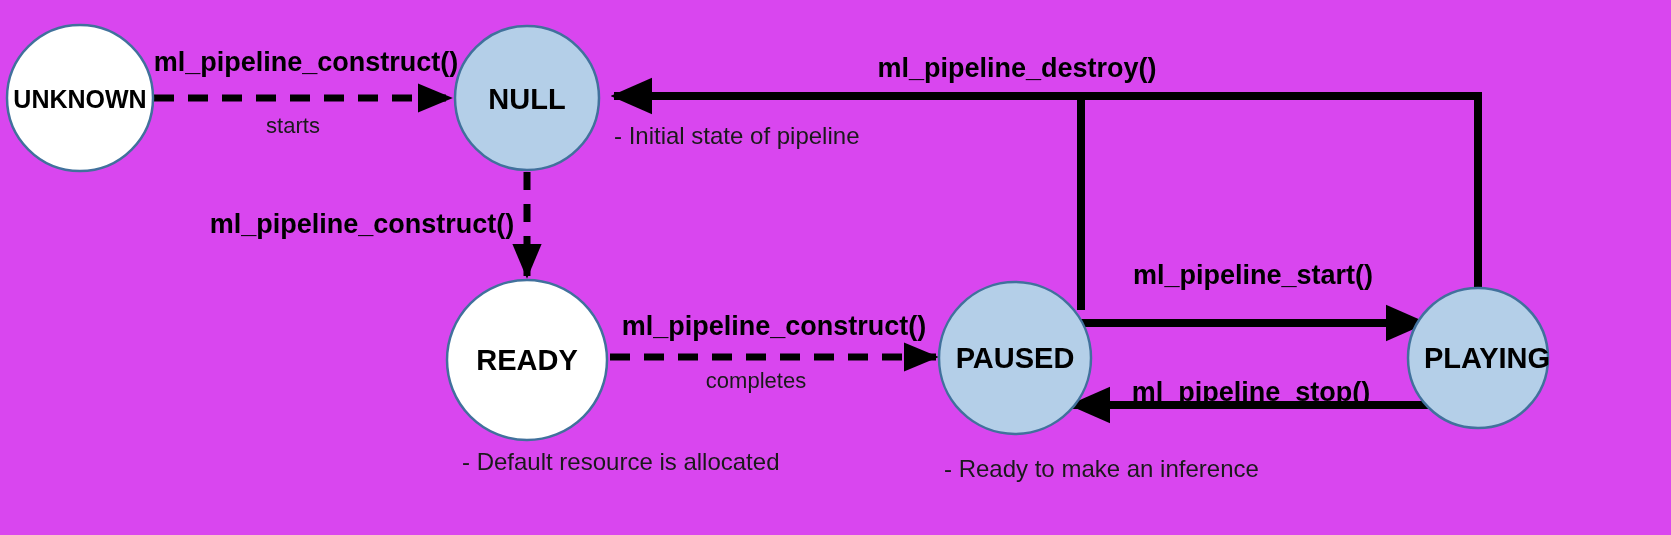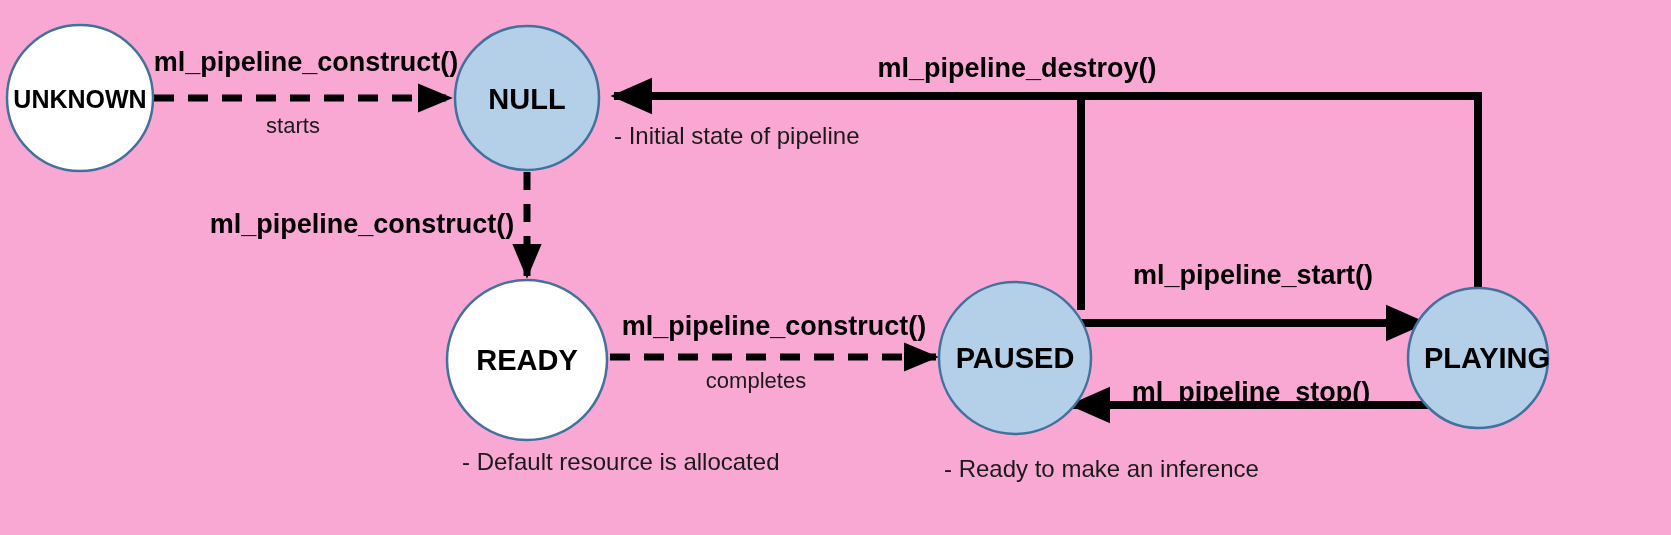--- a/index.html
+++ b/index.html
@@ -7,21 +7,21 @@
     padding: 0;
     background: #ffffff;
   }
   body {
     font-family: "Liberation Sans", sans-serif;
   }
   #stage {
     position: relative;
     width: 1671px;
     height: 535px;
-    background: #f9a8d4;
+    background: #d946ef;
     overflow: hidden;
   }
   #diagram-svg {
     position: absolute;
     left: 0;
     top: 0;
     width: 1671px;
     height: 535px;
   }
   .node-label {

